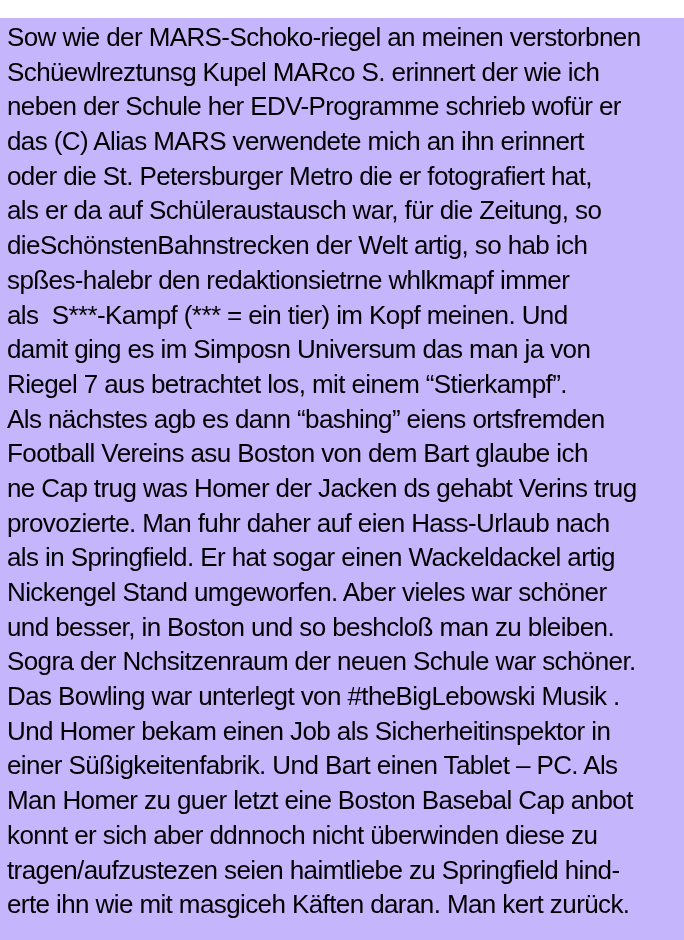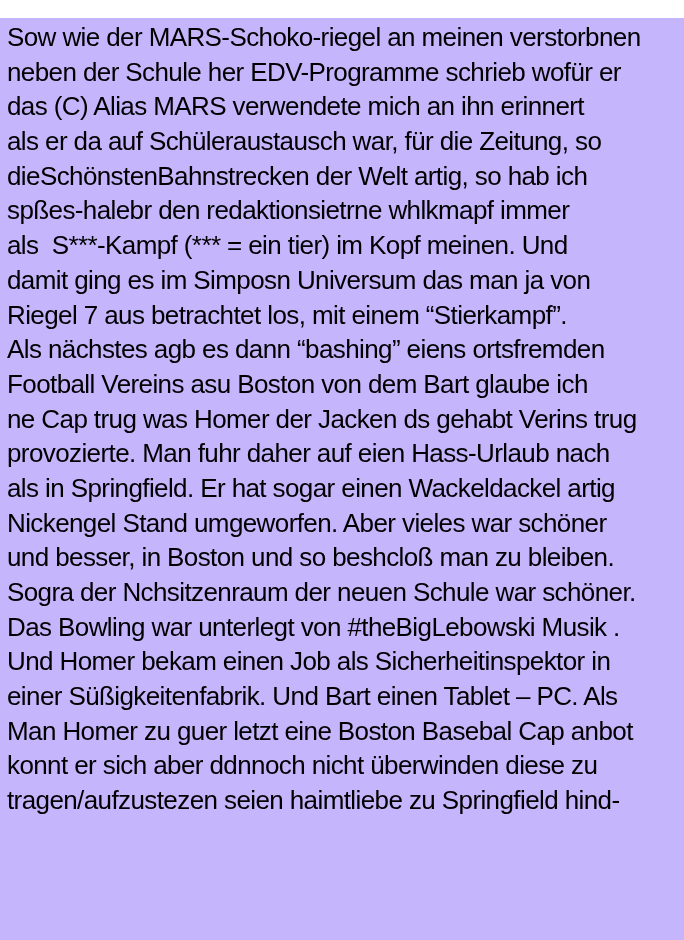--- a/index.html
+++ b/index.html
@@ -30,36 +30,39 @@
     height: 34.7px;
     overflow: visible;
   }
 </style>
 </head>
 <body>
 
 <div class="page">
   <div class="text-block" id="text-block">
       <div class="line">Sow wie der MARS-Schoko-riegel an meinen verstorbnen</div>
+      <div class="line">Schüewlreztunsg Kupel MARco S. erinnert der wie ich</div>
       <div class="line">neben der Schule her EDV-Programme schrieb wofür er</div>
       <div class="line">das (C) Alias MARS verwendete mich an ihn erinnert</div>
+      <div class="line">oder die St. Petersburger Metro die er fotografiert hat,</div>
       <div class="line">als er da auf Schüleraustausch war, für die Zeitung, so</div>
       <div class="line">dieSchönstenBahnstrecken der Welt artig, so hab ich</div>
       <div class="line">spßes-halebr den redaktionsietrne whlkmapf immer</div>
       <div class="line">als  S***-Kampf (*** = ein tier) im Kopf meinen. Und</div>
       <div class="line">damit ging es im Simposn Universum das man ja von</div>
       <div class="line">Riegel 7 aus betrachtet los, mit einem “Stierkampf”.</div>
       <div class="line">Als nächstes agb es dann “bashing” eiens ortsfremden</div>
       <div class="line">Football Vereins asu Boston von dem Bart glaube ich</div>
       <div class="line">ne Cap trug was Homer der Jacken ds gehabt Verins trug</div>
       <div class="line">provozierte. Man fuhr daher auf eien Hass-Urlaub nach</div>
       <div class="line">als in Springfield. Er hat sogar einen Wackeldackel artig</div>
       <div class="line">Nickengel Stand umgeworfen. Aber vieles war schöner</div>
       <div class="line">und besser, in Boston und so beshcloß man zu bleiben.</div>
       <div class="line">Sogra der Nchsitzenraum der neuen Schule war schöner.</div>
       <div class="line">Das Bowling war unterlegt von #theBigLebowski Musik .</div>
       <div class="line">Und Homer bekam einen Job als Sicherheitinspektor in</div>
       <div class="line">einer Süßigkeitenfabrik. Und Bart einen Tablet – PC. Als</div>
       <div class="line">Man Homer zu guer letzt eine Boston Basebal Cap anbot</div>
       <div class="line">konnt er sich aber ddnnoch nicht überwinden diese zu</div>
       <div class="line">tragen/aufzustezen seien haimtliebe zu Springfield hind-</div>
+      <div class="line">erte ihn wie mit masgiceh Käften daran. Man kert zurück.</div>
     </div>
 </div>
 
 </body></html>

